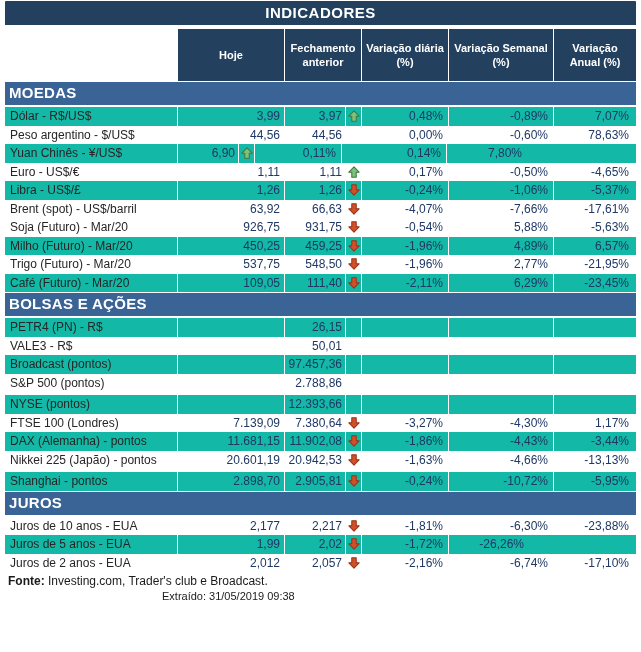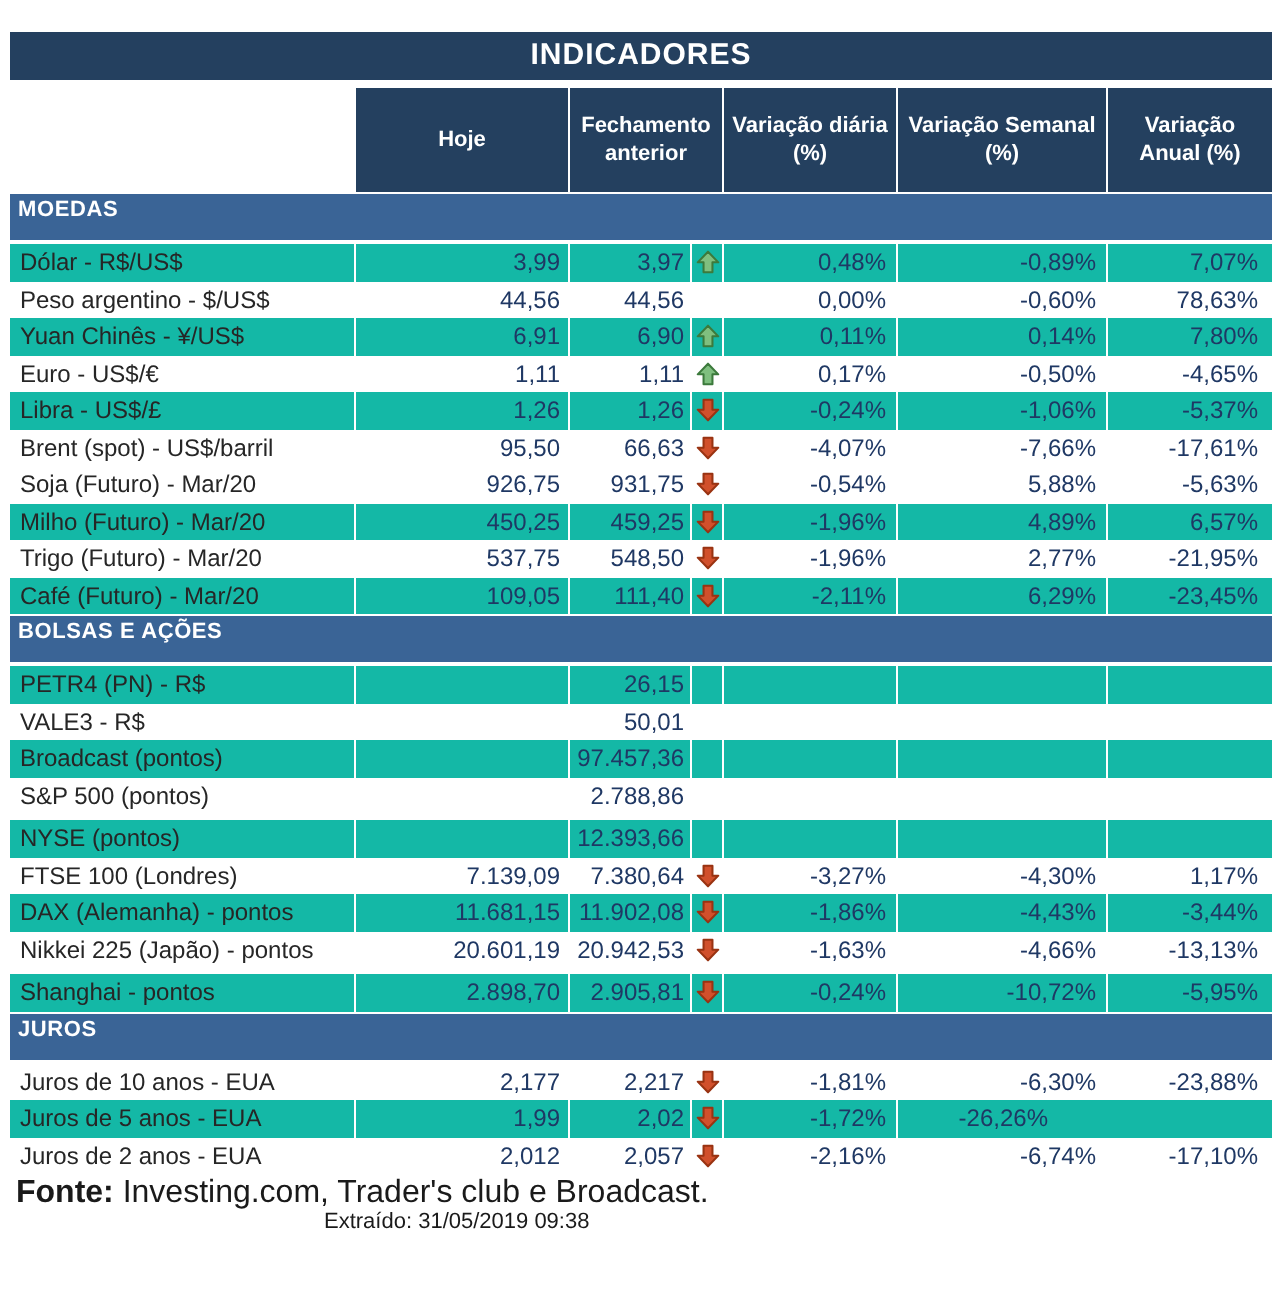--- a/index.html
+++ b/index.html
@@ -1,19 +1,19 @@
 <!DOCTYPE html>
 <html><head>
 <meta charset="utf-8">
 <style>
   html,body { margin:0; padding:0; background:#fff; }
   * { box-sizing:border-box; }
   .page {
     width:641px; height:652px; overflow:hidden; background:#fff;
-    padding:16px 5px 0 5px;
+    padding:1px 5px 0 5px;
     font-family:"Liberation Sans", sans-serif;
     position:relative;
     border-radius:10px;
   }
   .title-bar {
     height:24px; line-height:24px; text-align:center;
     background:#24405f; color:#fff; font-size:15px; font-weight:bold;
     letter-spacing:0.5px;
   }
   .header-row { display:flex; margin-top:4px; height:52px; }
@@ -23,21 +23,21 @@
     display:flex; align-items:center; justify-content:center; text-align:center;
     line-height:1.3; padding:2px 3px; border-right:1px solid #fff;
   }
   .hcell:last-child { border-right:none; }
   .w-today{width:107px;} .w-prev{width:77px;} .w-daily{width:87px;}
   .w-weekly{width:105px;} .w-annual{width:82px;}
 
   .section-bar {
     height:26px; background:#3a6496; color:#fff;
     border-top:1px solid #fff; border-bottom:2px solid #fff;
-    font-size:11px; font-weight:bold; padding:2px 0 0 4px;
+    font-size:15px; font-weight:bold; padding:2px 0 0 4px;
     letter-spacing:0.3px;
   }
   .row { display:flex; height:18.5px; }
   .row.shaded { background:#14b8a6; }
   .cell {
     font-size:12px; line-height:18.5px; color:#1f3864;
     border-right:1px solid #fff; overflow:hidden; white-space:nowrap;
   }
   .cell:last-child { border-right:none; }
   .c-name  { width:173px; text-align:left; padding-left:5px; color:#262626; }
@@ -47,21 +47,21 @@
   .c-prev .arrow-slot {
     width:16px; display:flex; align-items:center; justify-content:center;
     border-left:1px solid #fff;
   }
   .c-daily { width:87px; text-align:right; padding-right:5px; }
   .c-weekly{ width:105px; text-align:right; padding-right:5px; }
   .c-annual{ width:82px; text-align:right; padding-right:7px; }
   .spacer  { height:3px; background:#fff; }
 
   .footer { margin-top:2px; color:#1a1a1a; }
-  .footer .line1 { font-size:16px; line-height:15px; padding-left:3px; }
+  .footer .line1 { font-size:12px; line-height:15px; padding-left:3px; }
   .footer .line1 b { font-weight:bold; }
   .footer .line2 { font-size:11px; line-height:15px; margin-left:157px; }
 </style>
 </head>
 <body>
 
 <div class="page">
 
   <div class="title-bar">INDICADORES</div>
 
@@ -97,21 +97,20 @@
         <div class="cell c-prev">
           <span class="num">44,56</span>
           <span class="arrow-slot"></span>
         </div>
         <div class="cell c-daily">0,00%</div>
         <div class="cell c-weekly">-0,60%</div>
         <div class="cell c-annual">78,63%</div>
       </div>
       <div class="row shaded">
         <div class="cell c-name">Yuan Chinês - ¥/US$</div>
-        <div class="cell c-today">6,91</div>
         <div class="cell c-prev">
           <span class="num">6,90</span>
           <span class="arrow-slot">
             <svg width="12" height="12" viewBox="0 0 14 14">
               <path d="M7 1 L13 7.2 H9.6 V13 H4.4 V7.2 H1 Z" fill="#7fbf7f" stroke="#3c7a3c" stroke-width="1.2" stroke-linejoin="round"></path>
             </svg>
           </span>
         </div>
         <div class="cell c-daily">0,11%</div>
         <div class="cell c-weekly">0,14%</div>
@@ -142,21 +141,21 @@
               <path d="M7 13 L1 6.8 H4.4 V1 H9.6 V6.8 H13 Z" fill="#d1502c" stroke="#993312" stroke-width="1.2" stroke-linejoin="round"></path>
             </svg>
           </span>
         </div>
         <div class="cell c-daily">-0,24%</div>
         <div class="cell c-weekly">-1,06%</div>
         <div class="cell c-annual">-5,37%</div>
       </div>
       <div class="row">
         <div class="cell c-name">Brent (spot) - US$/barril</div>
-        <div class="cell c-today">95,50</div>
+        <div class="cell c-today">63,92</div>
         <div class="cell c-prev">
           <span class="num">66,63</span>
           <span class="arrow-slot">
             <svg width="12" height="12" viewBox="0 0 14 14">
               <path d="M7 13 L1 6.8 H4.4 V1 H9.6 V6.8 H13 Z" fill="#d1502c" stroke="#993312" stroke-width="1.2" stroke-linejoin="round"></path>
             </svg>
           </span>
         </div>
         <div class="cell c-daily">-4,07%</div>
         <div class="cell c-weekly">-7,66%</div>

